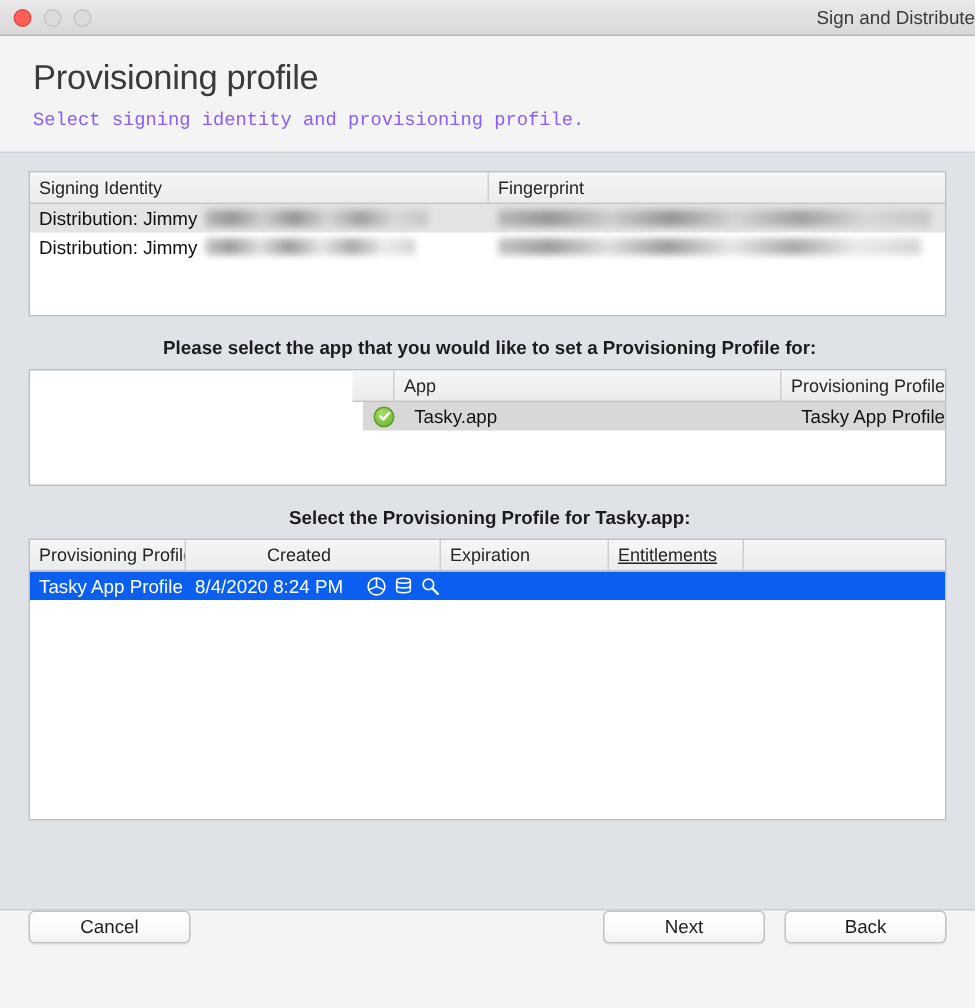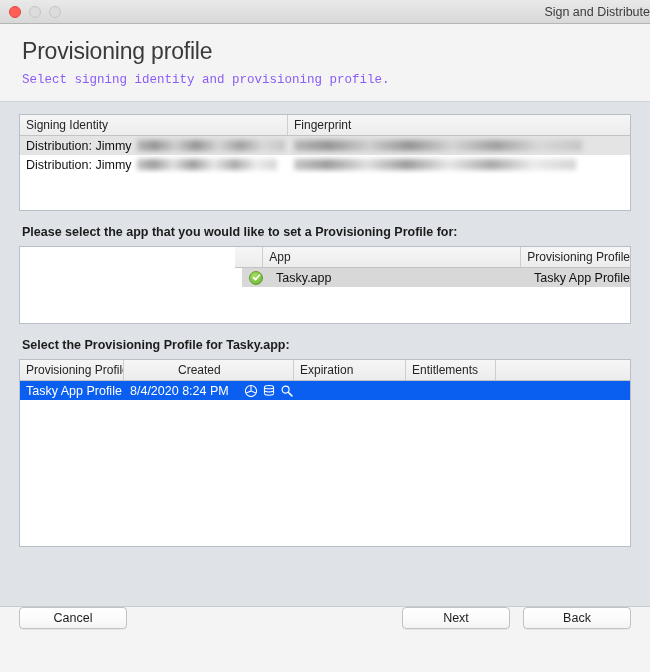--- a/index.html
+++ b/index.html
@@ -89,20 +89,21 @@
     display: flex;
     flex-direction: column;
     overflow: hidden;
   }
 
   .section-label {
     font-size: 12.5px;
     font-weight: bold;
     color: #1c1c1c;
     margin: 14px 0 7px 3px;
+    text-align: center;
   }
 
   
   .table {
     background: #ffffff;
     border: 1px solid #b9bfc6;
     overflow: hidden;
     display: flex;
     flex-direction: column;
   }
@@ -152,21 +153,21 @@
        rgba(150,150,150,0.55) 0%, rgba(120,120,120,0.72) 12%,
        rgba(175,175,175,0.40) 26%, rgba(115,115,115,0.70) 40%,
        rgba(185,185,185,0.35) 55%, rgba(125,125,125,0.66) 70%,
        rgba(190,190,190,0.30) 85%, rgba(160,160,160,0.45) 100%);
     filter: blur(2.6px);
     vertical-align: middle;
   }
 
   
   #identity-table { height: 97px; flex: 0 0 97px; }
-  .col-ident { width: 268px; }
+  .col-ident { width: 306px; }
   .col-finger { flex: 1 1 auto; }
 
   
   #apps-table { height: 78px; flex: 0 0 78px; align-items: flex-end; }
   .col-check { width: 28px; padding-left: 0; justify-content: center; }
   .col-app { width: 258px; }
   .col-appprofile { flex: 1 1 auto; }
 
   .check-icon {
     width: 14px; height: 14px;
@@ -177,21 +178,21 @@
     align-items: center;
     justify-content: center;
   }
   .check-icon svg { display: block; }
 
   
   #profiles-table { height: 188px; flex: 0 0 188px; }
   .col-pp { width: 104px; }
   .col-created { width: 122px; margin-left: 48px; }
   .col-exp { width: 112px; }
-  .col-ent { width: 90px; }
+  .col-ent { width: 90px; text-decoration: underline; }
   .col-pad { flex: 1 1 auto; border-right: none; }
 
   .ent-icons {
     display: flex;
     align-items: center;
     gap: 4px;
     padding-left: 2px;
   }
   .ent-icons svg { display: block; }
 

